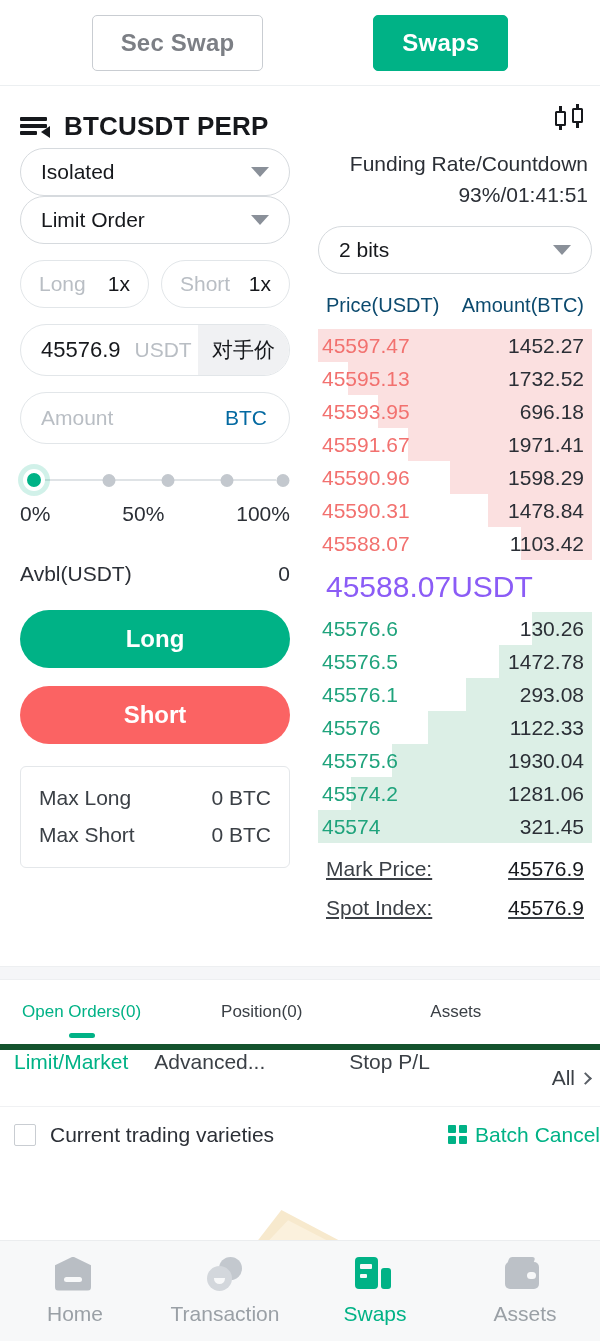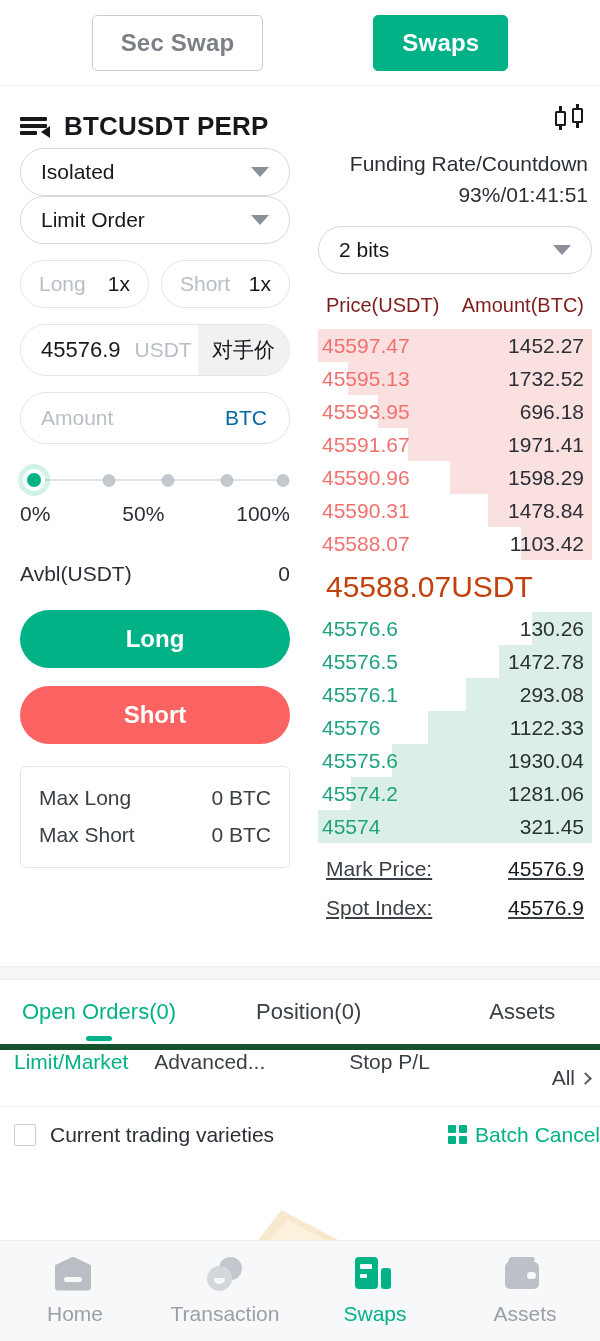--- a/index.html
+++ b/index.html
@@ -112,40 +112,40 @@
     height: 58px; border-radius: 30px; display: flex; align-items: center; justify-content: center;
     color: #fff; font-size: 24px; font-weight: bold; margin-top: 24px;
   }
   .btn-long { background: #00b286; }
   .btn-short { background: #fb6363; margin-top: 18px; }
 
   .maxbox { border: 1px solid #e4e7ea; border-radius: 6px; margin-top: 22px; padding: 12px 18px 14px 18px; }
   .maxrow { display: flex; justify-content: space-between; font-size: 21px; color: #3b4046; line-height: 37px; }
 
   
-  .ob-head { display: flex; justify-content: space-between; padding: 0 8px; margin-top: 20px; font-size: 20px; color: #7f1d1d; }
+  .ob-head { display: flex; justify-content: space-between; padding: 0 8px; margin-top: 20px; font-size: 20px; color: #0c4a6e; }
   .ob-rows { margin-top: 12px; }
   .ob-row { position: relative; height: 33px; display: flex; align-items: center; }
   .ob-row .bar { position: absolute; right: 0; top: 0; bottom: 0; }
   .ob-row.ask .bar { background: #fbe0e0; }
   .ob-row.bid .bar { background: #dcefe6; }
   .ob-row .p, .ob-row .a { position: relative; font-size: 21px; z-index: 2; }
   .ob-row .p { padding-left: 4px; }
   .ob-row .a { margin-left: auto; padding-right: 8px; color: #2b2f36; }
   .ob-row.ask .p { color: #f2716f; }
   .ob-row.bid .p { color: #1fa37c; }
-  .last-price { font-size: 30px; color: #c2410c; padding: 10px 8px 8px 8px; font-weight: normal; }
+  .last-price { font-size: 30px; color: #8b5cf6; padding: 10px 8px 8px 8px; font-weight: normal; }
 
   .mk-row { display: flex; justify-content: space-between; padding: 0 8px; font-size: 21px; color: #3b4046; line-height: 39px; margin-top: 6px; text-decoration: underline; }
   .mk-row .v { color: #16181c; }
 
   
   .gap { height: 14px; background: #f5f6f8; border-top: 1px solid #edeff1; border-bottom: 1px solid #edeff1; flex: 0 0 14px; }
   .tabs { height: 64px; flex: 0 0 64px; display: flex; align-items: center; background: #fff; }
-  .tab { font-size: 22px; color: #3b4046; position: relative; }
+  .tab { font-size: 17px; color: #3b4046; position: relative; }
   .tab.active { color: #00b286; }
   .tab .ind { position: absolute; left: 50%; transform: translateX(-50%); bottom: -16px; width: 26px; height: 5px; border-radius: 3px; background: #00b286; }
   .tab:nth-child(1) { margin-left: 22px; }
   .tab:nth-child(2) { margin-left: 80px; }
   .tab:nth-child(3) { margin-left: 128px; }
 
   .filters { height: 62px; flex: 0 0 62px; display: flex; background: #fff; border-top: 6px solid #14532d; }
   .f { font-size: 21px; color: #3b4046; }
   .f.active { color: #00b286; }
   .filters .f:nth-child(1) { margin-left: 14px; }

